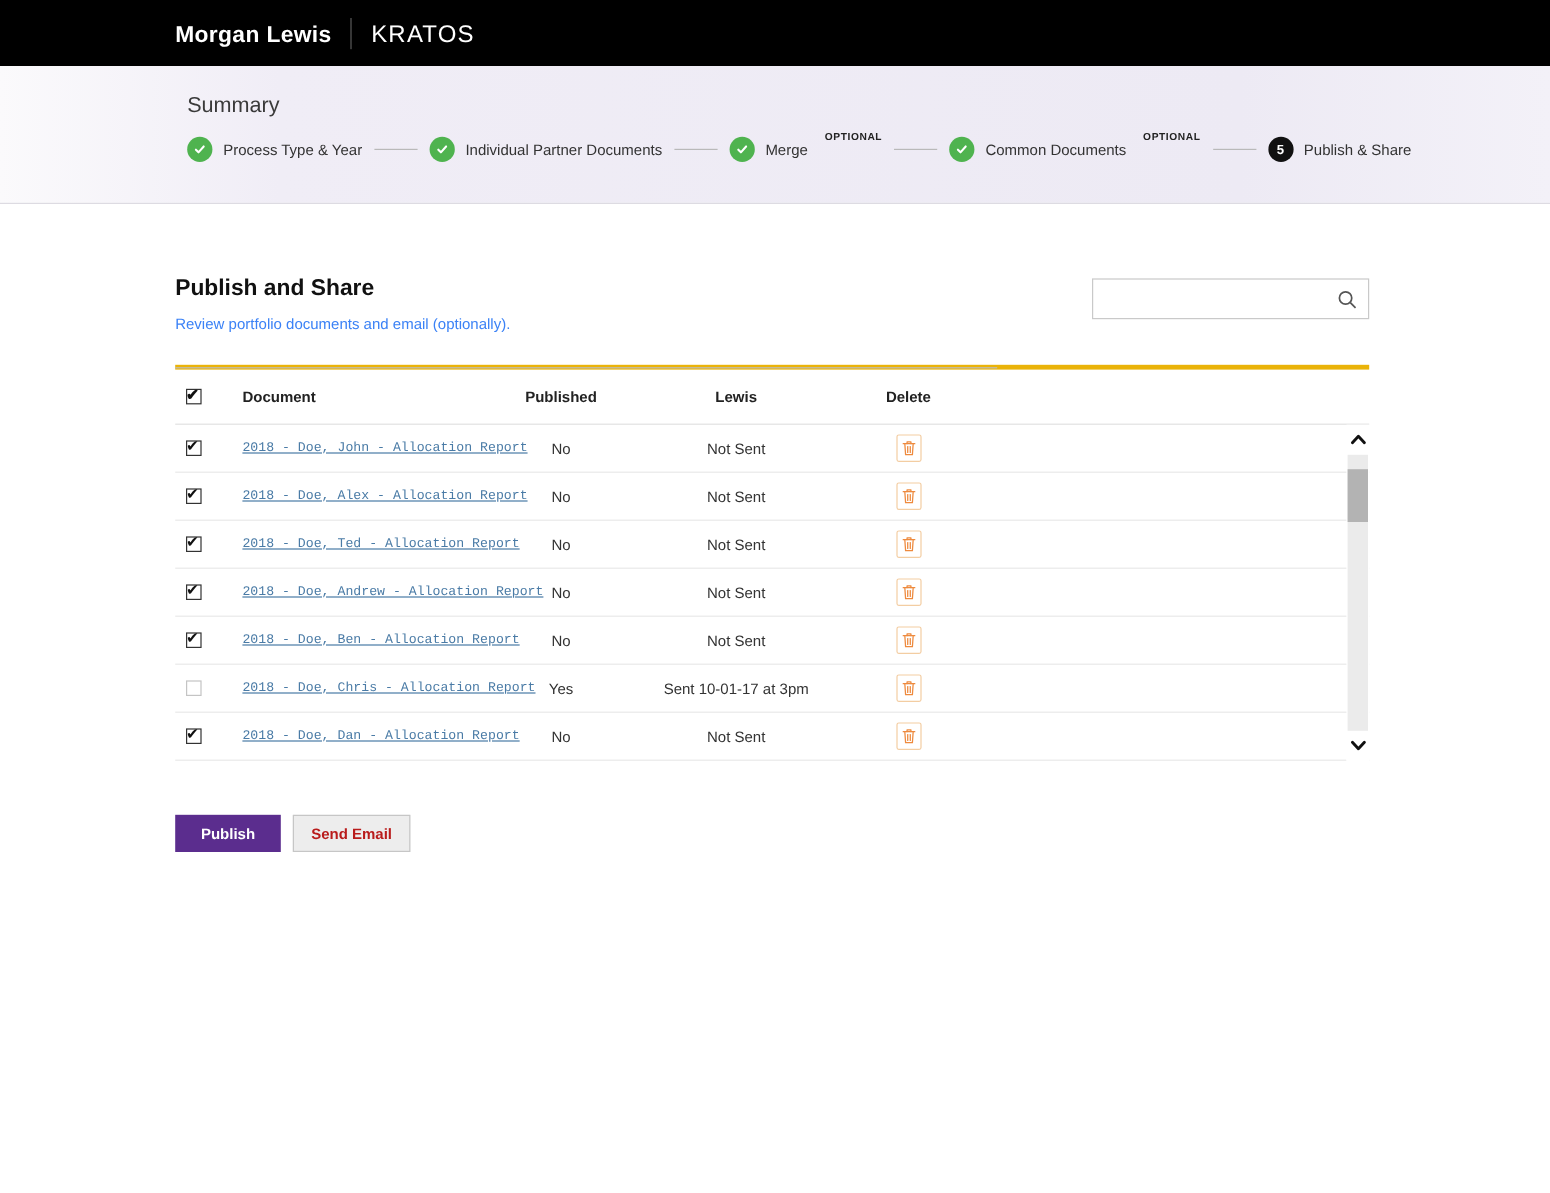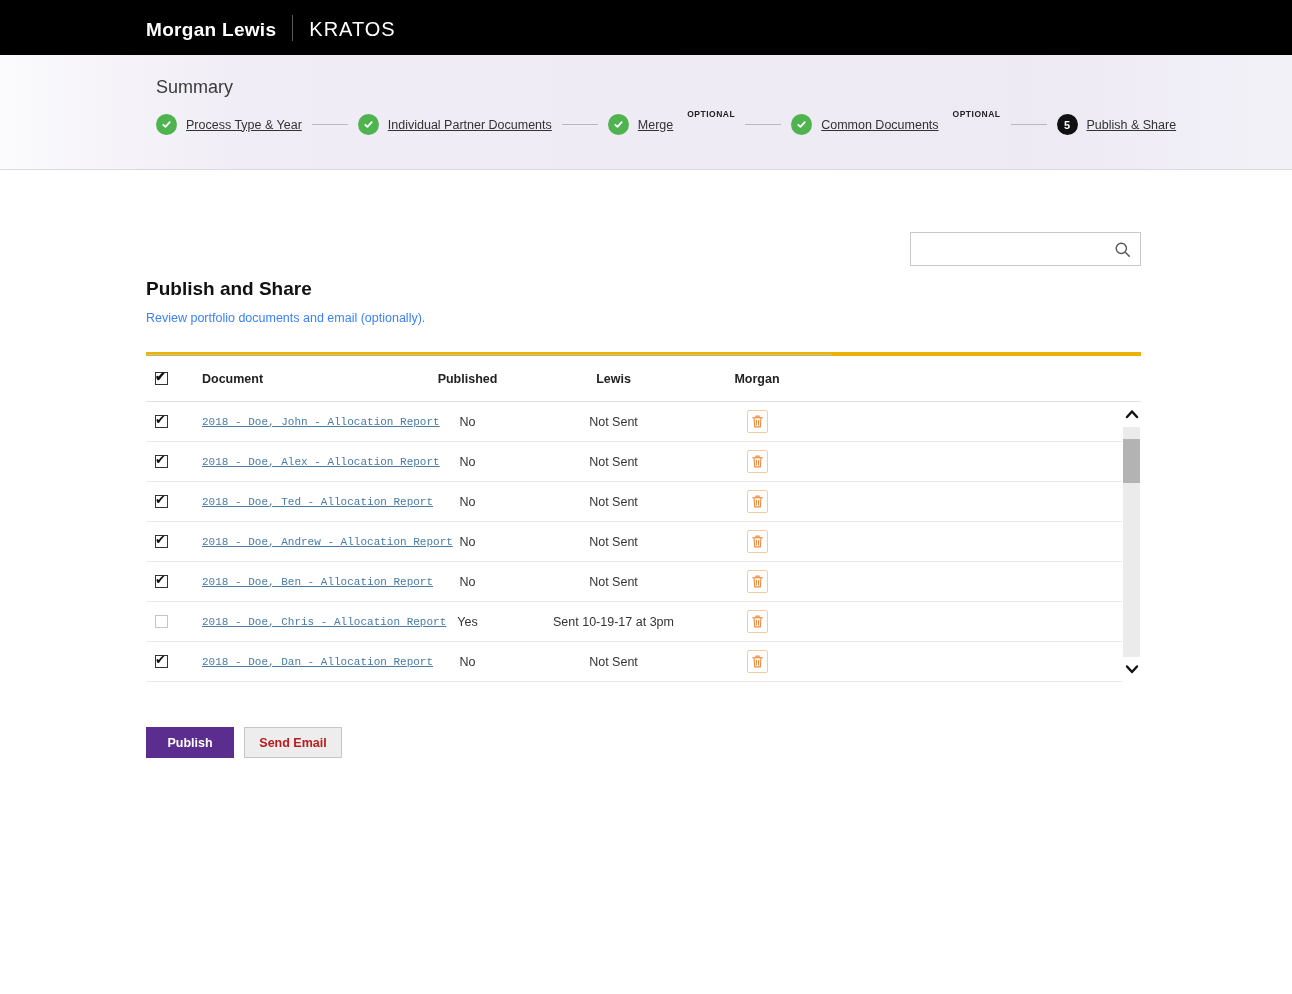--- a/index.html
+++ b/index.html
@@ -27,31 +27,31 @@
   .summary-title { font-size:18px; color:#3a3a3a; font-weight:400; margin-bottom:16px; }
   .stepper { display:flex; align-items:center; }
   .step { display:flex; align-items:center; }
   .step-icon {
     width:21px; height:21px; border-radius:50%; flex:0 0 21px;
     display:flex; align-items:center; justify-content:center; margin-right:9px;
   }
   .step-icon.complete { background:#4fb34f; }
   .step-icon.complete svg { width:13px; height:13px; }
   .step-icon.current { background:#111; color:#fff; font-size:11px; font-weight:700; }
-  .step-label { font-size:12.5px; color:#333; white-space:nowrap;text-decoration:underline; }
+  .step-label { font-size:12.5px; color:#333; white-space:nowrap; }
   .optional {
     font-size:8.5px; font-weight:700; color:#222; letter-spacing:.5px;
     margin-left:14px; transform:translateY(-11px); white-space:nowrap;
   }
   .connector { width:36px; height:1px; background:#b9b9b9; margin:0 10px; flex:0 0 36px; }
 
   
   .content { padding:0 151px 0 146px; }
   .content-head { display:flex; justify-content:space-between; align-items:flex-start; margin-top:60px; }
-  .page-title { font-size:19px; font-weight:700; color:#111;margin-top:48px; }
+  .page-title { font-size:19px; font-weight:700; color:#111; }
   .page-subtitle { margin-top:11px; font-size:12.5px; color:#3b82f6; }
 
   .search-box {
     width:231px; height:34px; border:1px solid #c9c9c9; background:#fff;
     display:flex; align-items:center; margin-top:2px;
   }
   .search-box input { flex:1; height:100%; border:none; outline:none; padding:0 8px; font-size:13px; font-family:inherit; background:transparent; }
   .search-icon { display:flex; align-items:center; margin-right:8px; }
   .search-icon svg { width:19px; height:19px; }
 
@@ -188,21 +188,21 @@
   <div class="table-wrap">
     <div class="partial-rule"></div>
 
     <div class="t-header">
       <div class="cell cb-cell">
         <span class="cb checked" id="select-all"></span>
       </div>
       <div class="cell doc-cell">Document</div>
       <div class="cell center">Published</div>
       <div class="cell center">Lewis</div>
-      <div class="cell center">Morgan</div>
+      <div class="cell center">Delete</div>
       <div></div>
     </div>
 
     <div id="tbody">
         <div class="t-row">
           <div class="cell cb-cell">
             <span class="cb checked"></span>
           </div>
           <div class="cell doc-cell">
             <a href="#" class="doc-link">2018 - Doe, John - Allocation Report</a>
@@ -321,21 +321,21 @@
           <div></div>
         </div>
         <div class="t-row">
           <div class="cell cb-cell">
             <span class="cb"></span>
           </div>
           <div class="cell doc-cell">
             <a href="#" class="doc-link">2018 - Doe, Chris - Allocation Report</a>
           </div>
           <div class="cell center">Yes</div>
-          <div class="cell center">Sent 10-19-17 at 3pm</div>
+          <div class="cell center">Sent 10-01-17 at 3pm</div>
           <div class="cell center">
             <button class="trash-btn">
               <span style="display: flex;">
                 <svg viewBox="0 0 24 28" fill="none" stroke="#ee8a3e" stroke-width="2" stroke-linecap="round" stroke-linejoin="round">
                   <line x1="3" y1="7" x2="21" y2="7"></line>
                   <path d="M9 7V4h6v3"></path>
                   <path d="M5.5 7l1.2 17h10.6L18.5 7"></path>
                   <line x1="10" y1="11.5" x2="10" y2="20.5"></line>
                   <line x1="14" y1="11.5" x2="14" y2="20.5"></line>
                 </svg>

